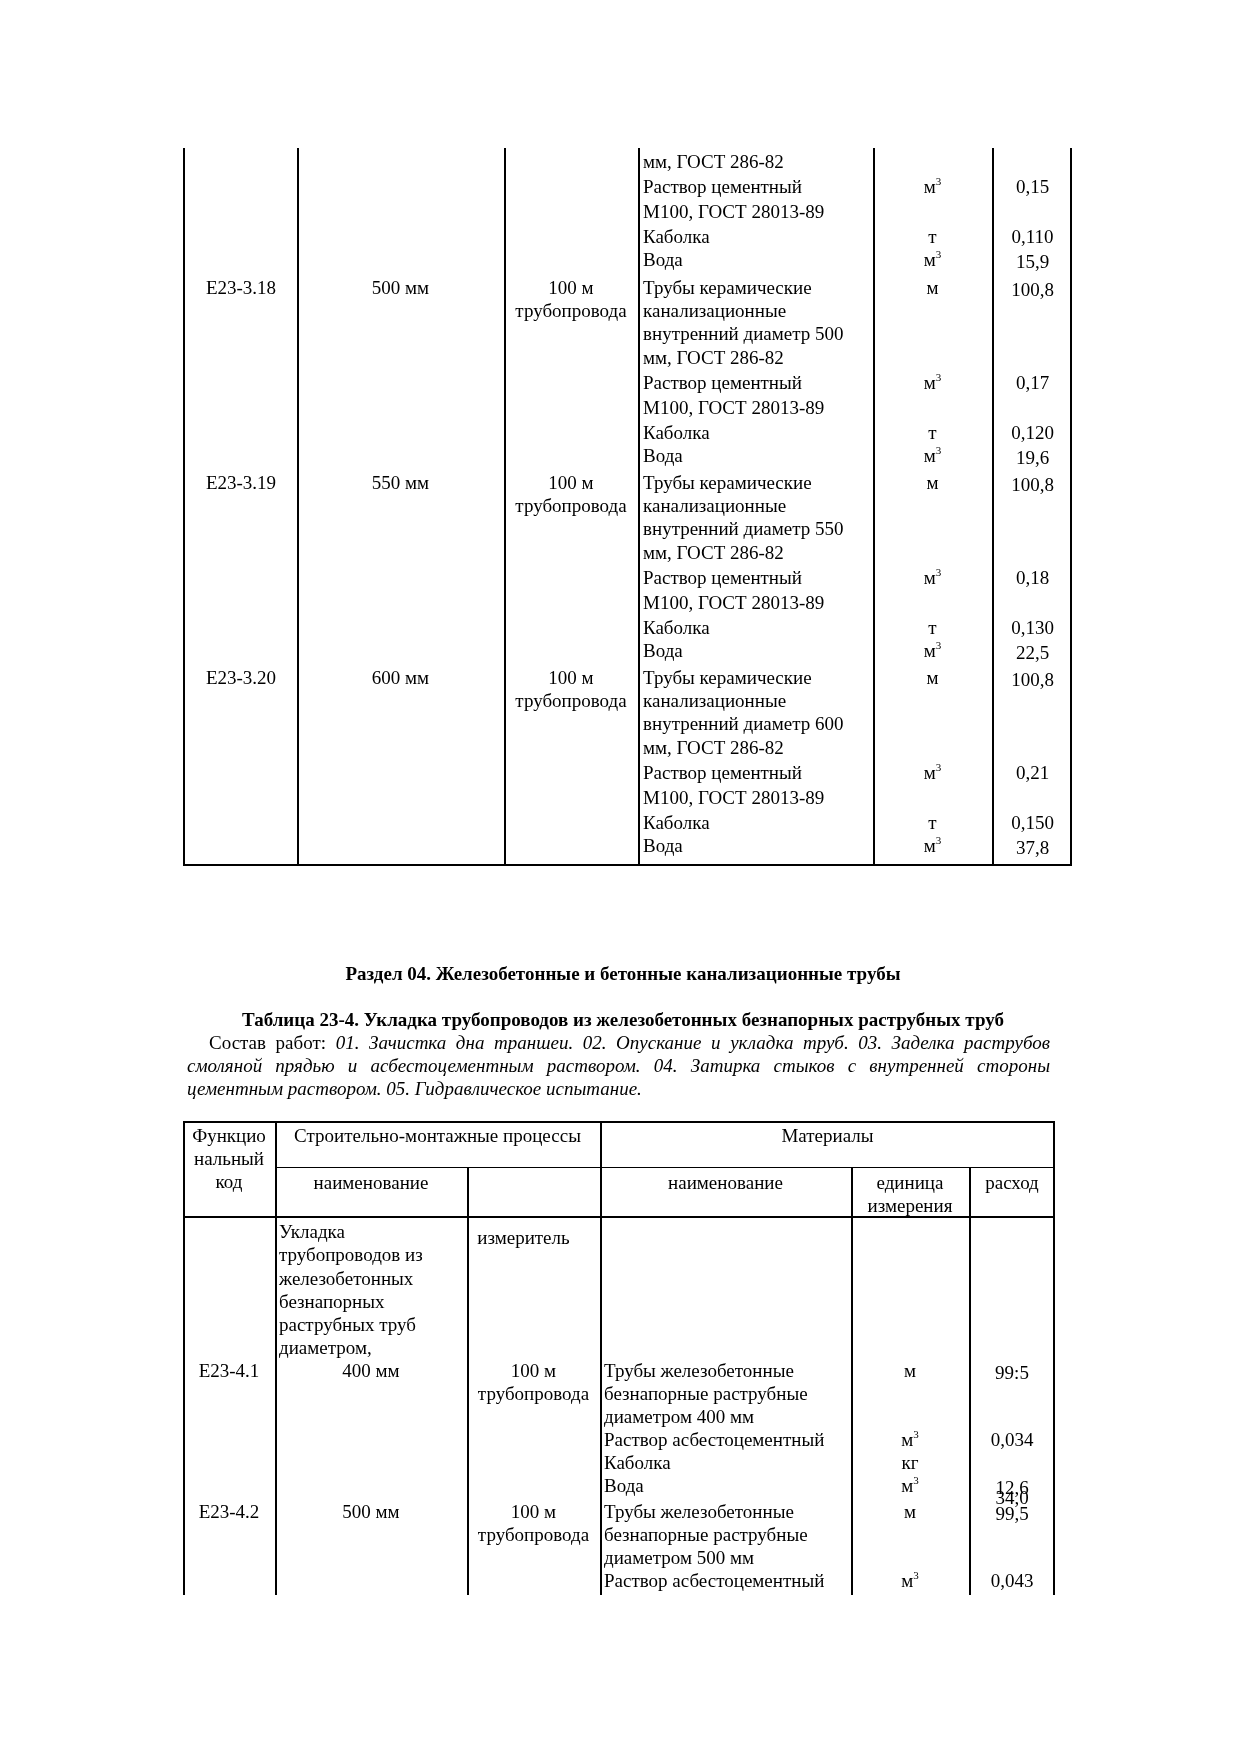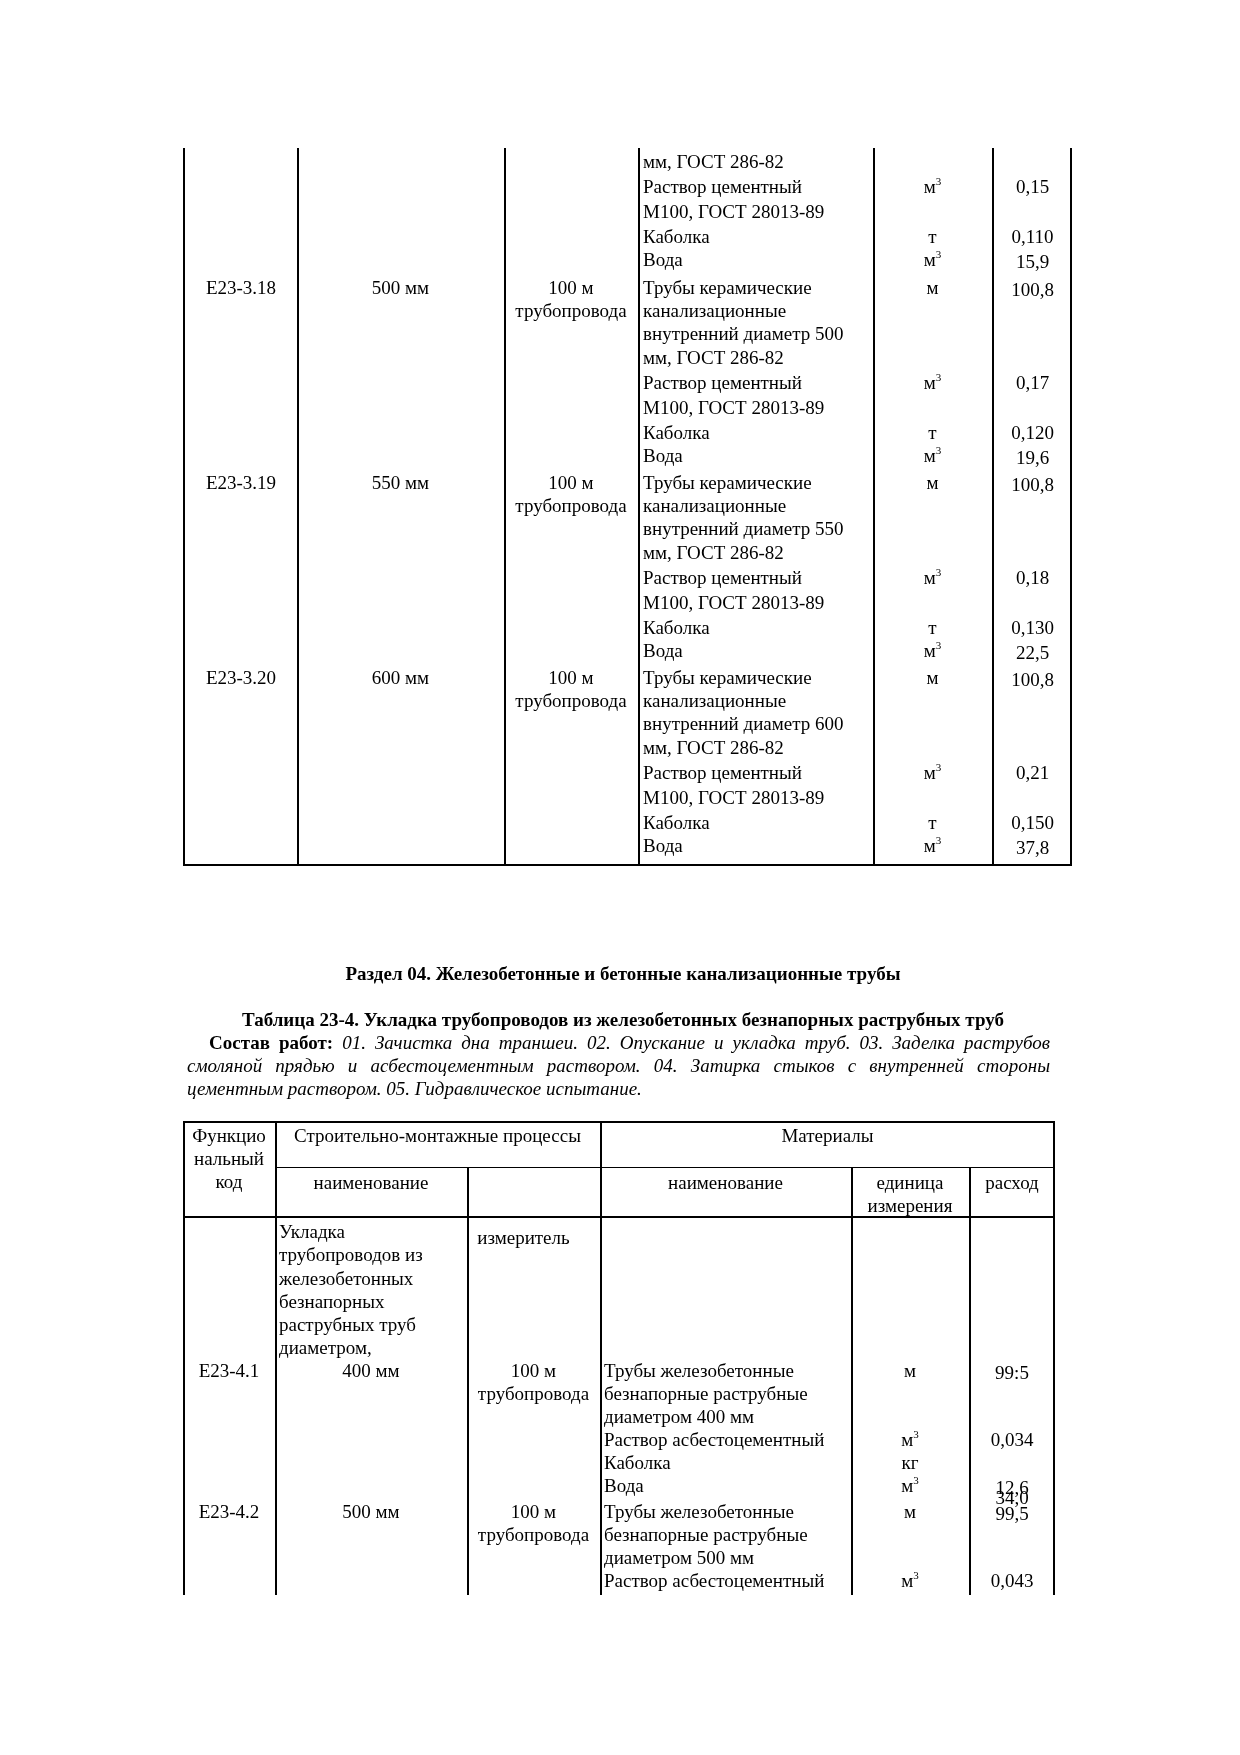--- a/index.html
+++ b/index.html
@@ -62,21 +62,21 @@
     }
     .para {
       position: absolute;
       left: 187px;
       width: 863px;
       text-align: justify;
       text-align-last: left;
       font-size: 19px;
       line-height: 23px;
     }
-    .para .lead { font-weight: bold; }
+    .para .lead { font-weight: normal; }
     .para .it { font-style: italic; }
 
     
     #t2 {
       left: 183px;
       top: 1121px;
       width: 872px;
       height: 474px;
       border-top: 2px solid #000;
       border-left: 2px solid #000;

